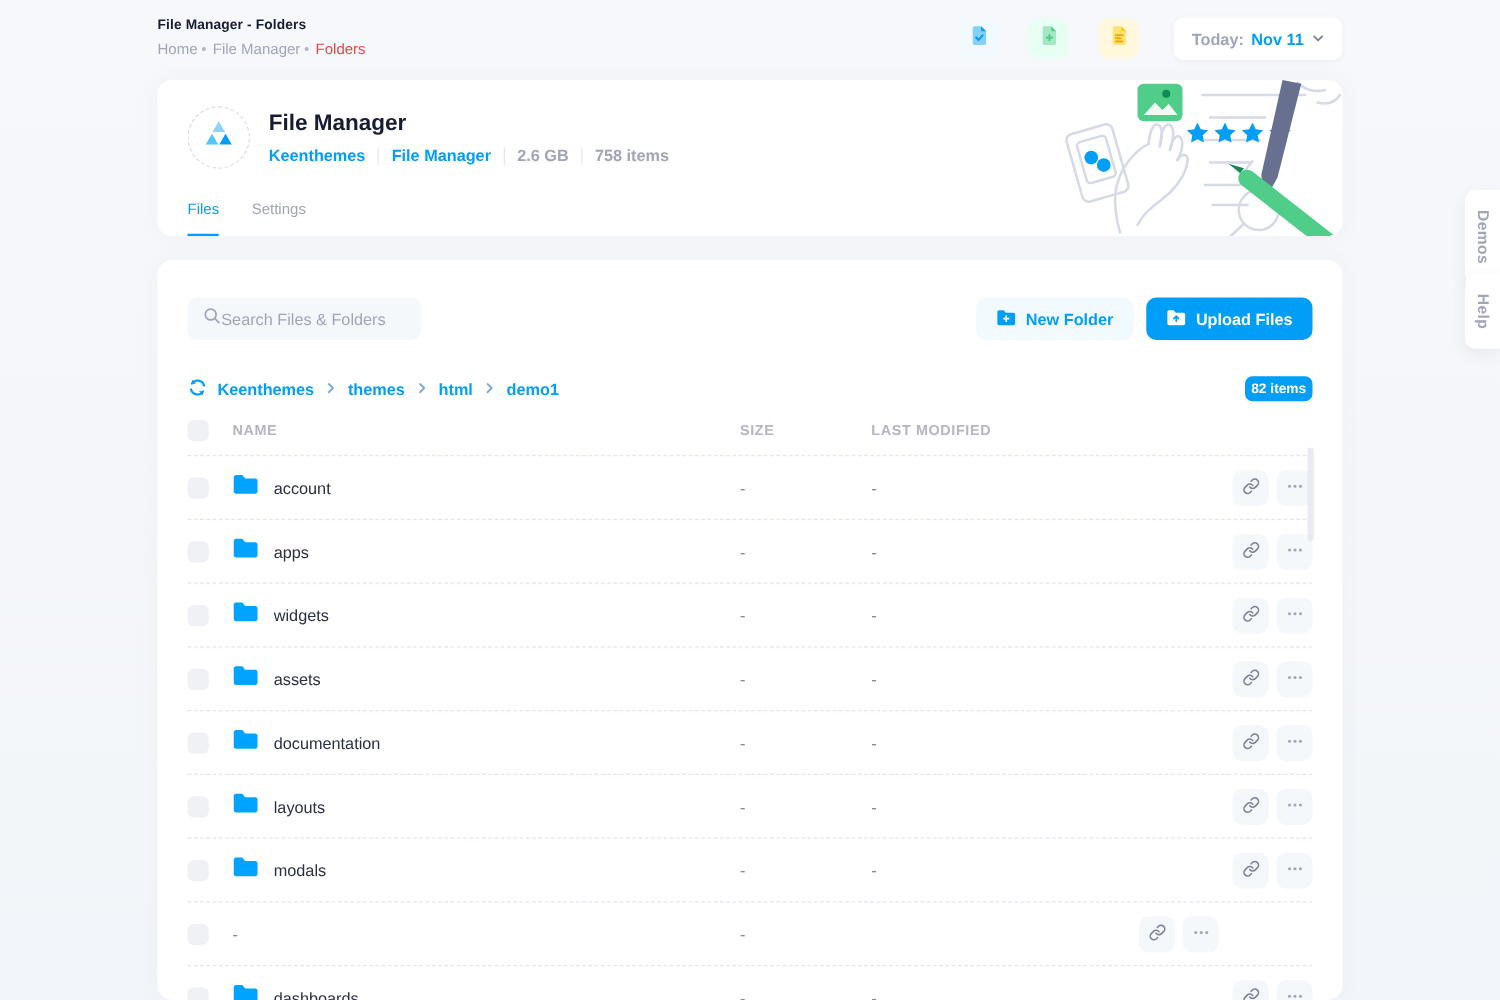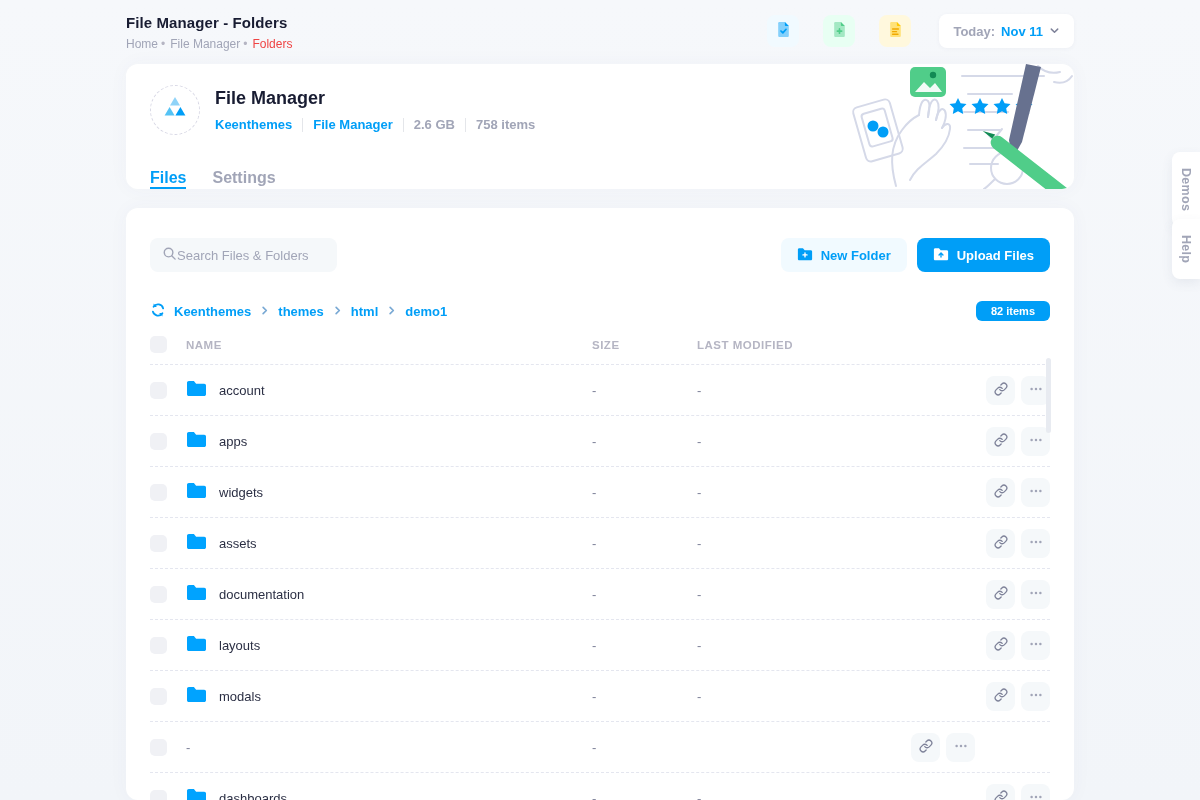--- a/index.html
+++ b/index.html
@@ -7,21 +7,21 @@
   body {
     font-family:"Liberation Sans", sans-serif;
     background:linear-gradient(180deg,#f6f8fb 0%,#f2f5f9 100%);
     color:#181c32;
   }
   .page { position:relative; width:1200px; height:800px; }
   .main { position:absolute; left:126px; top:0; width:948px; }
 
   
   .topbar { height:64px; padding-top:14px; display:flex; justify-content:space-between; align-items:flex-start; }
-  .page-title { font-size:15px; font-weight:700; color:#181c32; letter-spacing:.1px; }
+  .page-title { font-size:11px; font-weight:700; color:#181c32; letter-spacing:.1px; }
   .crumbs { margin-top:6px; font-size:12px; color:#a1a5b7; display:flex; align-items:center; gap:5px; }
   .crumbs .dot { color:#b5b5c3; font-size:12px; margin-left:-2px; }
   .crumbs .last { color:#ef4444; }
   .topbar-right { display:flex; align-items:center; gap:24px; }
   .icon-btn { width:32px; height:32px; border-radius:8px; display:flex; align-items:center; justify-content:center; cursor:pointer; }
   .icon-btn.blue { background:#f1faff; }
   .icon-btn.green { background:#e8fff3; }
   .icon-btn.yellow { background:#fff8dd; }
   .date-btn { margin-left:4px; height:34px; background:#ffffff; border-radius:8px; display:flex; align-items:center; gap:6px; padding:0 14px; font-size:13px; cursor:pointer; box-shadow:0 1px 4px rgba(76,87,125,.05); }
   .date-btn .prefix { color:#a1a5b7; font-weight:600; }
@@ -32,39 +32,39 @@
 
   .hero { position:relative; height:125px; overflow:hidden; }
   .hero-left { padding:21px 0 0 24px; display:flex; gap:15px; }
   .avatar { width:50px; height:50px; border-radius:50%; border:1px dashed #d8d8e5; display:flex; align-items:center; justify-content:center; background:#fff; }
   .hero-title { font-size:18px; font-weight:700; color:#181c32; margin-top:3px; }
   .hero-meta { margin-top:8px; display:flex; align-items:center; gap:10px; font-size:13px; font-weight:600; }
   .hero-meta a { color:#009ef7; text-decoration:none; }
   .hero-meta .sep { width:1px; height:14px; background:#e4e6ea; }
   .hero-meta .muted { color:#a1a5b7; }
   .tabs { position:absolute; left:24px; bottom:0; display:flex; gap:26px; }
-  .tab { font-size:16px; font-weight:700; color:#a1a5b7; border-bottom:2px solid transparent; cursor:pointer; }
+  .tab { font-size:12px; font-weight:400; color:#a1a5b7; padding-bottom:13px; border-bottom:2px solid transparent; cursor:pointer; }
   .tab.active { color:#009ef7; border-bottom-color:#009ef7; }
   .hero-illu { position:absolute; right:0; top:0; width:234px; height:125px; border-radius:0 12px 12px 0; overflow:hidden; }
 
   .files-card { margin-top:19px; height:592px; padding:30px 24px 0; position:relative; overflow:hidden; }
 
   .toolrow { display:flex; justify-content:space-between; align-items:center; }
   .search { width:187px; height:34px; background:#f5f8fa; border-radius:8px; display:flex; align-items:center; gap:0; padding:0 12px; }
   .search input { border:none; outline:none; background:transparent; font-family:inherit; font-size:13px; color:#5e6278; width:100%; }
   .search input::placeholder { color:#a1a5b7; }
   .btns { display:flex; gap:10px;align-items:center; }
   .btn { height:34px; border:none; border-radius:8px; padding:0 16px; font-family:inherit; font-size:13px; font-weight:600; display:flex; align-items:center; gap:8px; cursor:pointer; }
   .btn.light-primary { background:#f1faff; color:#009ef7; }
   .btn.primary { background:#009ef7; color:#ffffff; }
 
   .pathrow { margin-top:29px; display:flex; justify-content:space-between; align-items:center; }
   .path { display:flex; align-items:center; gap:8px; font-size:13px; font-weight:600; }
   .path a { color:#009ef7; text-decoration:none; }
-  .badge { background:#009ef7; color:#fff; font-size:11px; font-weight:700; border-radius:6px; padding:4px 15px; }
+  .badge { background:#009ef7; color:#fff; font-size:11px; font-weight:700; border-radius:6px; padding:4px 5px; }
 
   .grid { display:grid; grid-template-columns:36px 406px 105px 278px 1fr; align-items:center; }
   .thead { margin-top:15px; padding-bottom:11px; border-bottom:1px dashed #e4e6ef; color:#b5b5c3; font-size:11.5px; font-weight:700; letter-spacing:.5px; text-transform:uppercase; }
   .trow { height:51px; border-bottom:1px dashed #e4e6ef; }
   .cbx { width:17px; height:17px; border-radius:5px; background:#f0f1f5; cursor:pointer; }
   .namecell { display:flex; align-items:center; gap:12px; }
   .fname { font-size:13px; color:#2b2f44; cursor:pointer; }
   .dash { font-size:13px; color:#7e8299; }
   .actions { justify-self:end; display:flex; gap:6px; }
   .act { width:29px; height:29px; border-radius:8px; background:#f5f8fa; border:none; display:flex; align-items:center; justify-content:center; cursor:pointer; }

